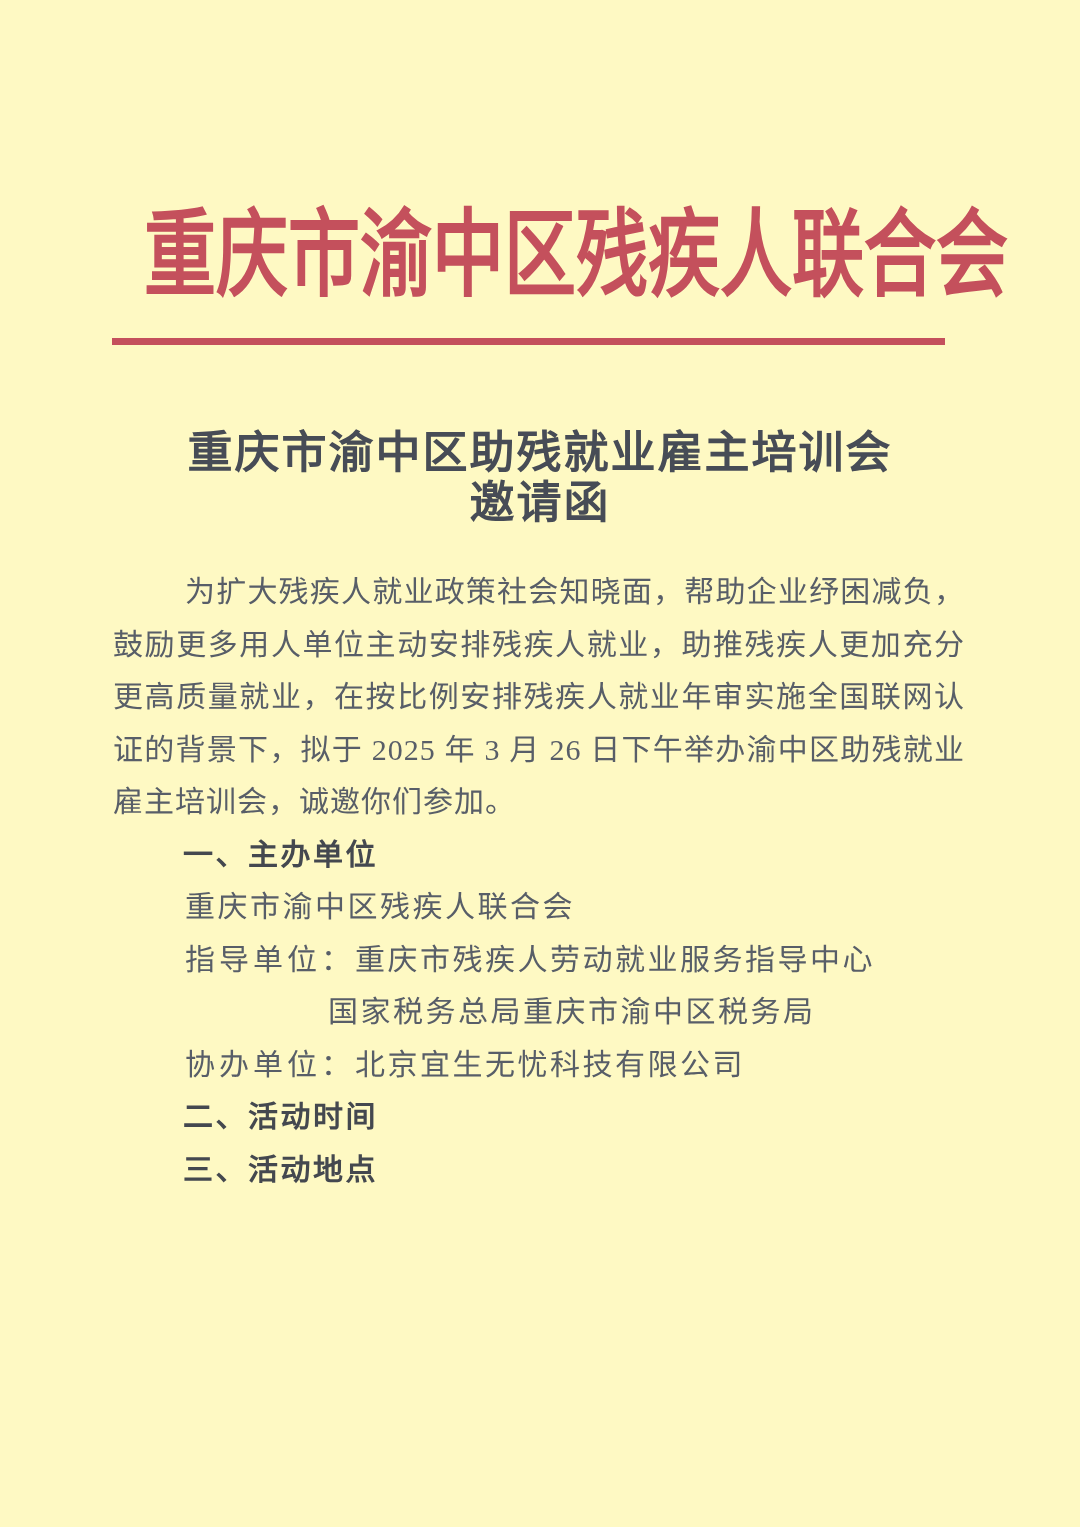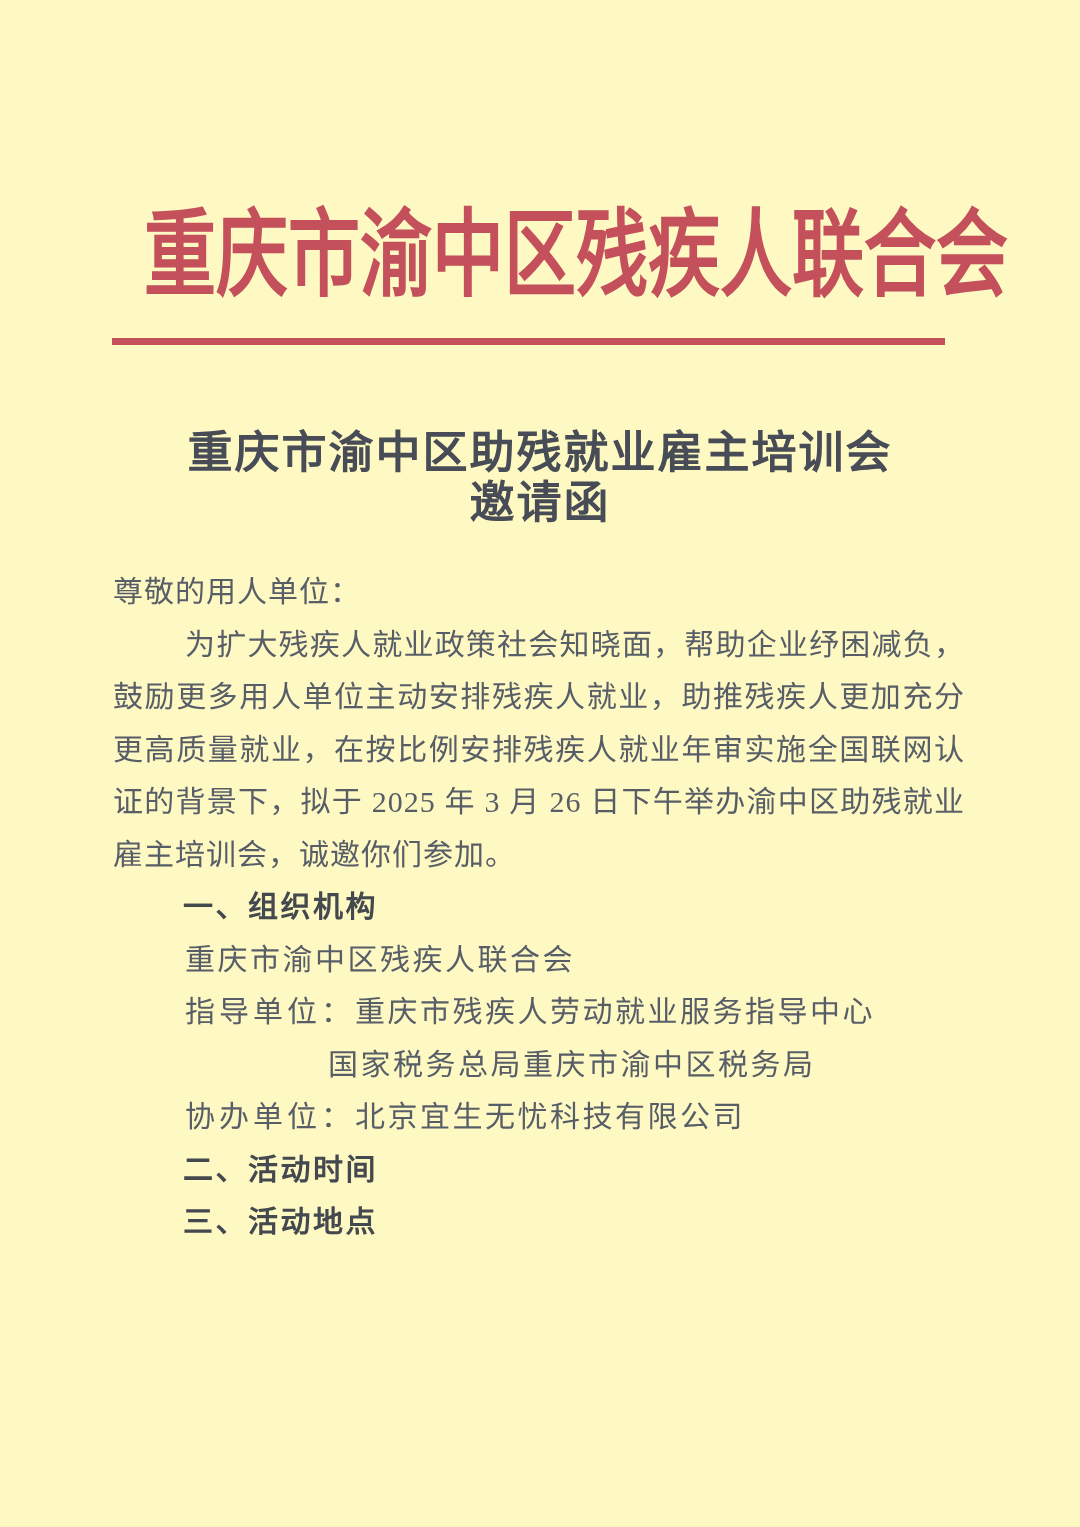--- a/index.html
+++ b/index.html
@@ -110,25 +110,24 @@
   </div>
   <div class="letterhead-rule"></div>
 
   <div class="doc-title">
     <div>重庆市渝中区助残就业雇主培训会</div>
     <div>邀请函</div>
   </div>
 
   <div class="content">
 
-    <div class="salutation">尊敬的用人单位：</div>
 
     <div class="body-paragraph">为扩大残疾人就业政策社会知晓面，帮助企业纾困减负，鼓励更多用人单位主动安排残疾人就业，助推残疾人更加充分更高质量就业，在按比例安排残疾人就业年审实施全国联网认证的背景下，拟于 2025 年 3 月 26 日下午举办渝中区助残就业雇主培训会，诚邀你们参加。</div>
 
-    <div class="sec-heading">一、组织机构</div>
+    <div class="sec-heading">一、主办单位</div>
 
     <div class="org-row">
       <span class="org-value">重庆市渝中区残疾人联合会</span>
     </div>
 
     <div class="org-row">
       <span class="org-label">指导单位：</span>
       <span class="org-value">重庆市残疾人劳动就业服务指导中心</span>
     </div>
 

